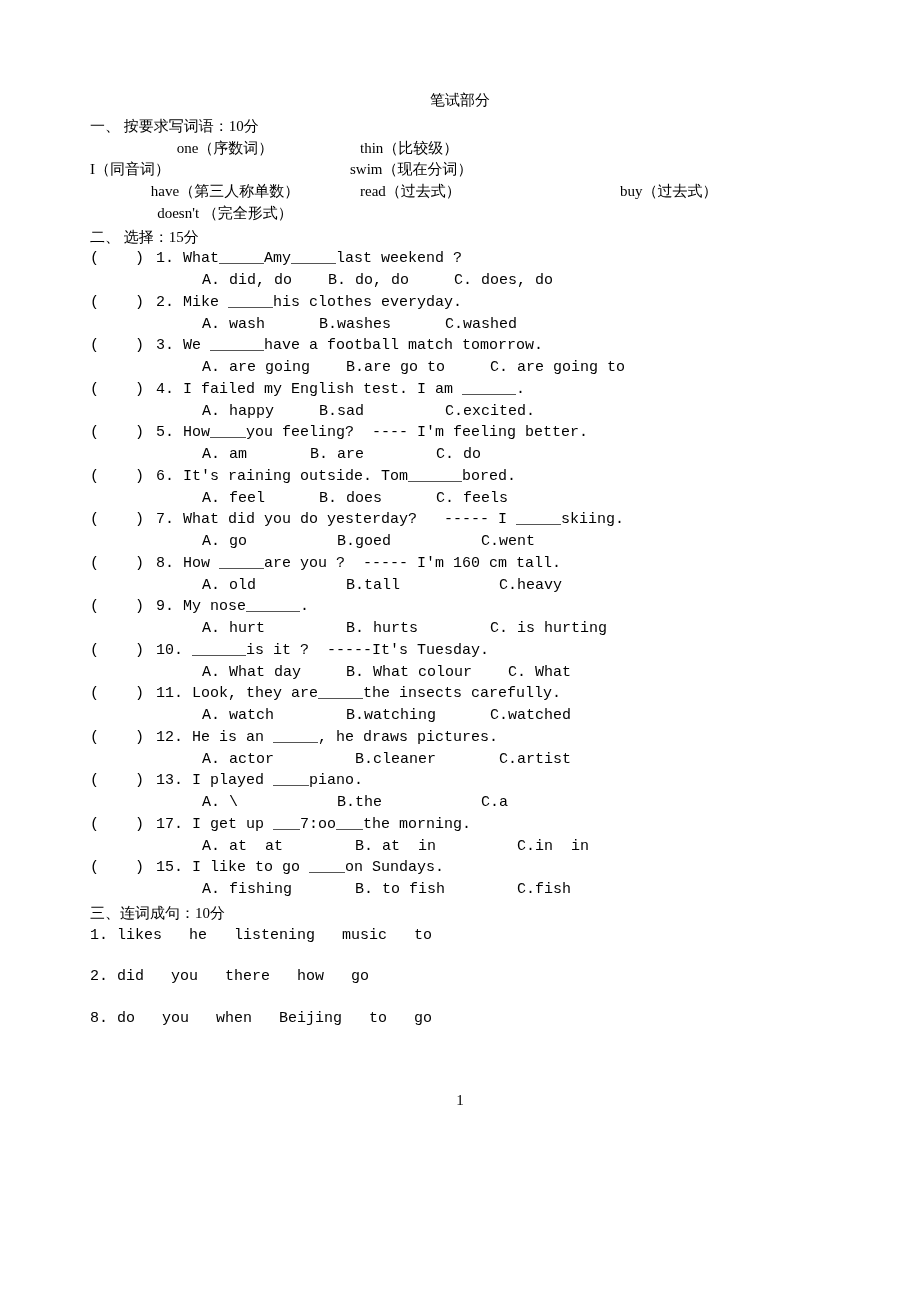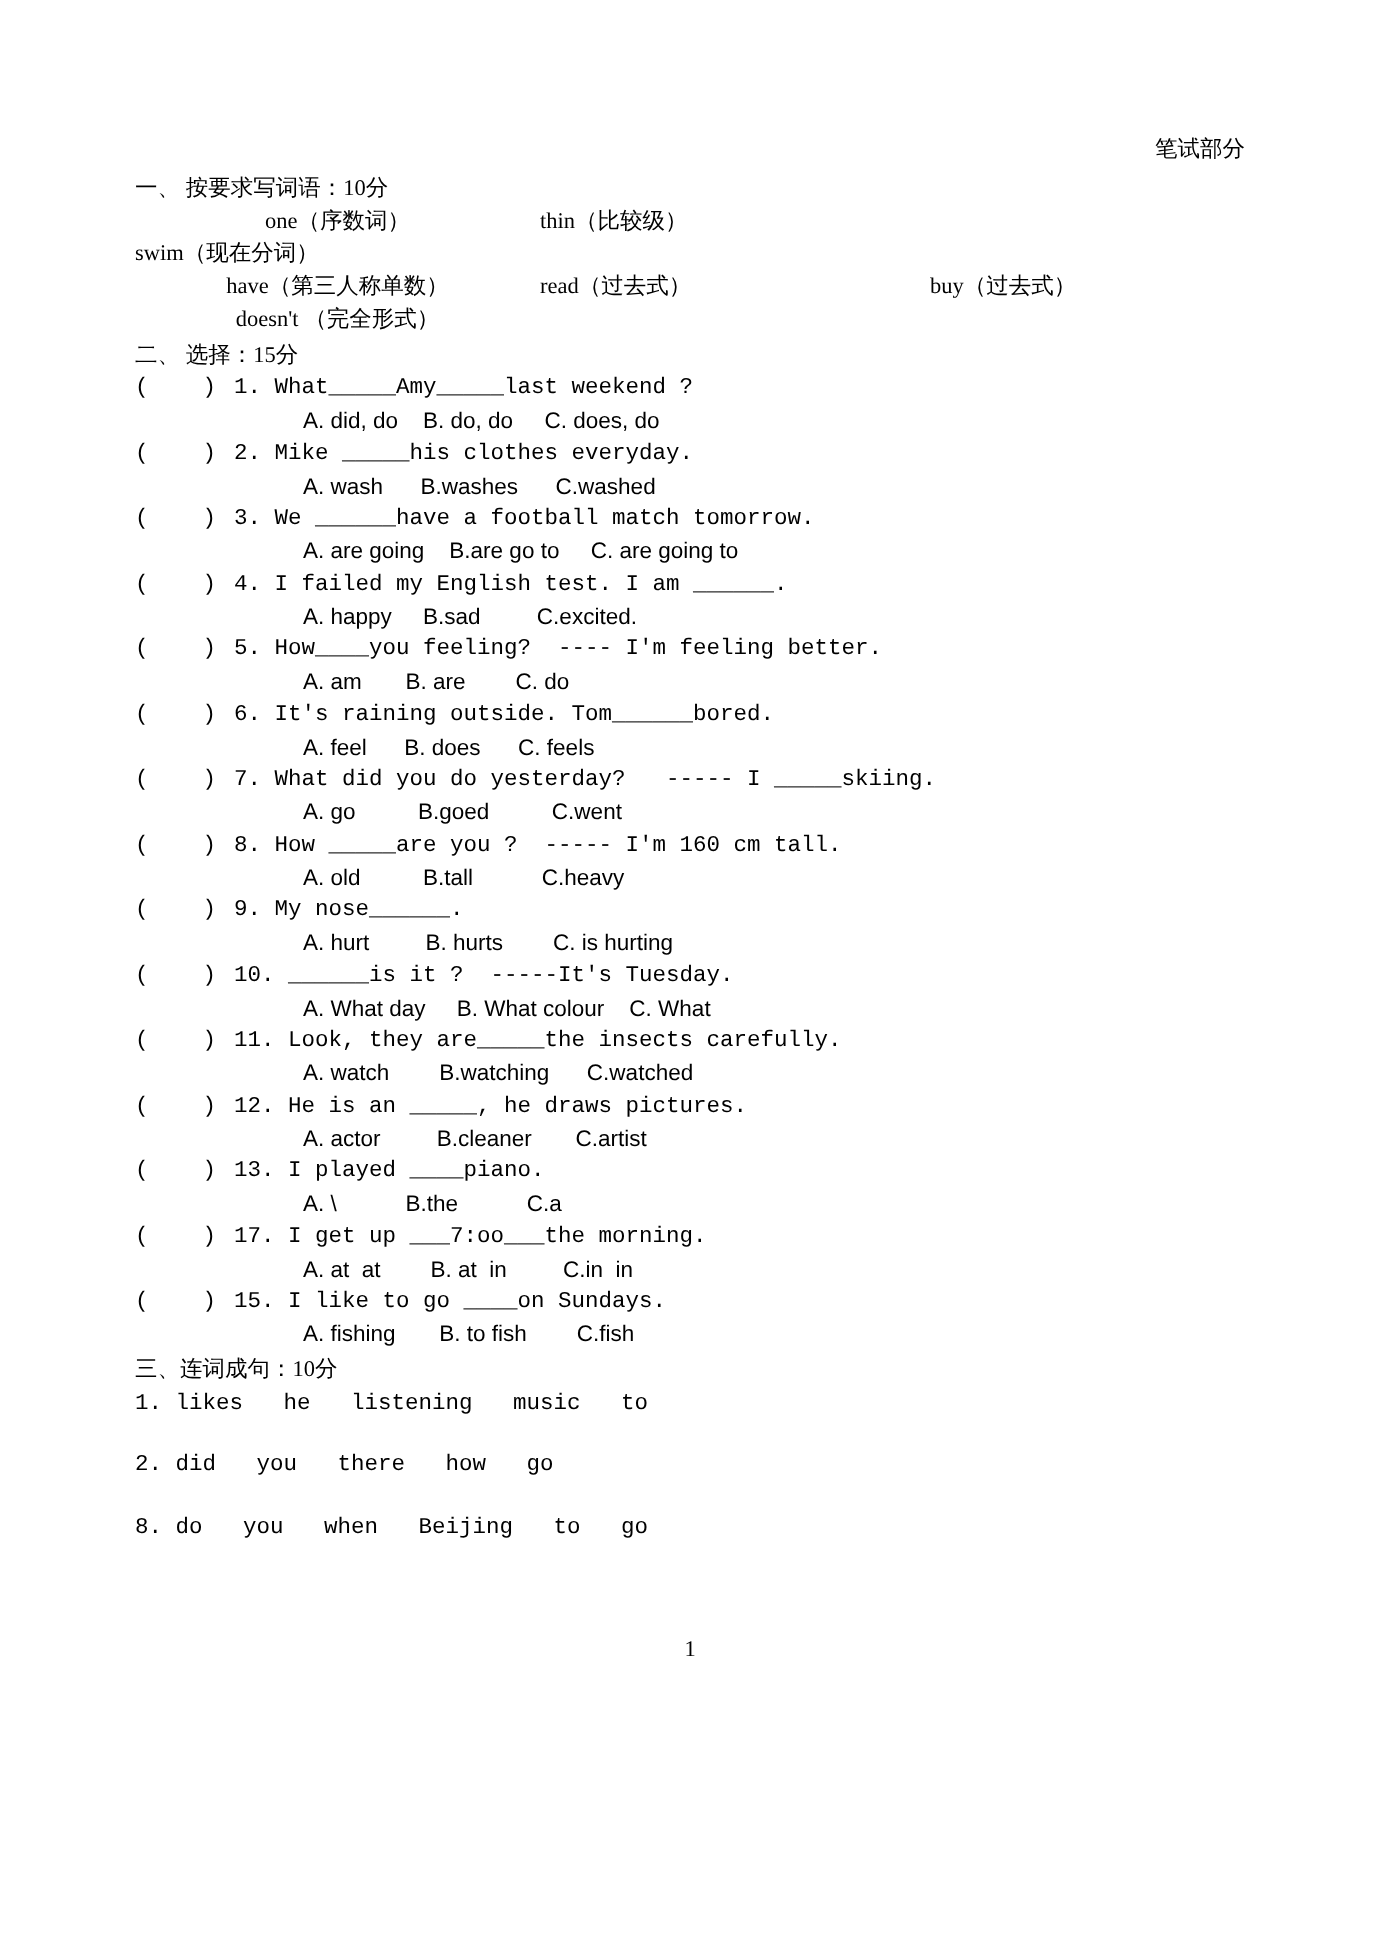--- a/index.html
+++ b/index.html
@@ -6,21 +6,21 @@
     font-family: "SimSun", "宋体", serif;
     font-size: 15px;
     line-height: 1.45;
     width: 920px;
     margin: 0;
     padding: 90px 90px 0 90px;
     box-sizing: border-box;
     color: #000;
   }
   .title {
-    text-align: right;
+    text-align: center;
     margin-bottom: 4px;
   }
   .row {
     display: flex;
     margin: 0;
   }
   .c1 { width: 270px; text-align: center; }
   .c2 { width: 260px; }
   .c3 { flex: 1; }
   .qline {
@@ -34,21 +34,21 @@
   }
   .qtext {
     flex: 1;
     white-space: pre;
     font-family: "Courier New", monospace;
     font-size: 15px;
   }
   .choices {
     padding-left: 112px;
     white-space: pre;
-    font-family: Liberation Sans, sans-serif;
+    font-family: Liberation Mono, monospace;
     font-size: 15px;
   }
   .heading {
     margin-top: 2px;
   }
   .sent {
     white-space: pre;
     font-family: "Courier New", monospace;
   }
   .pagenum {
@@ -63,20 +63,21 @@
 <body>
 
 <div class="title">笔试部分</div>
 
 <div class="heading">一、 按要求写词语：10分</div>
 <div class="row">
   <div class="c1">one（序数词）</div>
   <div class="c3">thin（比较级）</div>
 </div>
 <div class="row">
+  <div class="c2">I（同音词）</div>
   <div class="c3">swim（现在分词）</div>
 </div>
 <div class="row">
   <div class="c1">have（第三人称单数）</div>
   <div class="c2">read（过去式）</div>
   <div class="c3">buy（过去式）</div>
 </div>
 <div class="row">
   <div class="c1">doesn't （完全形式）</div>
 </div>

